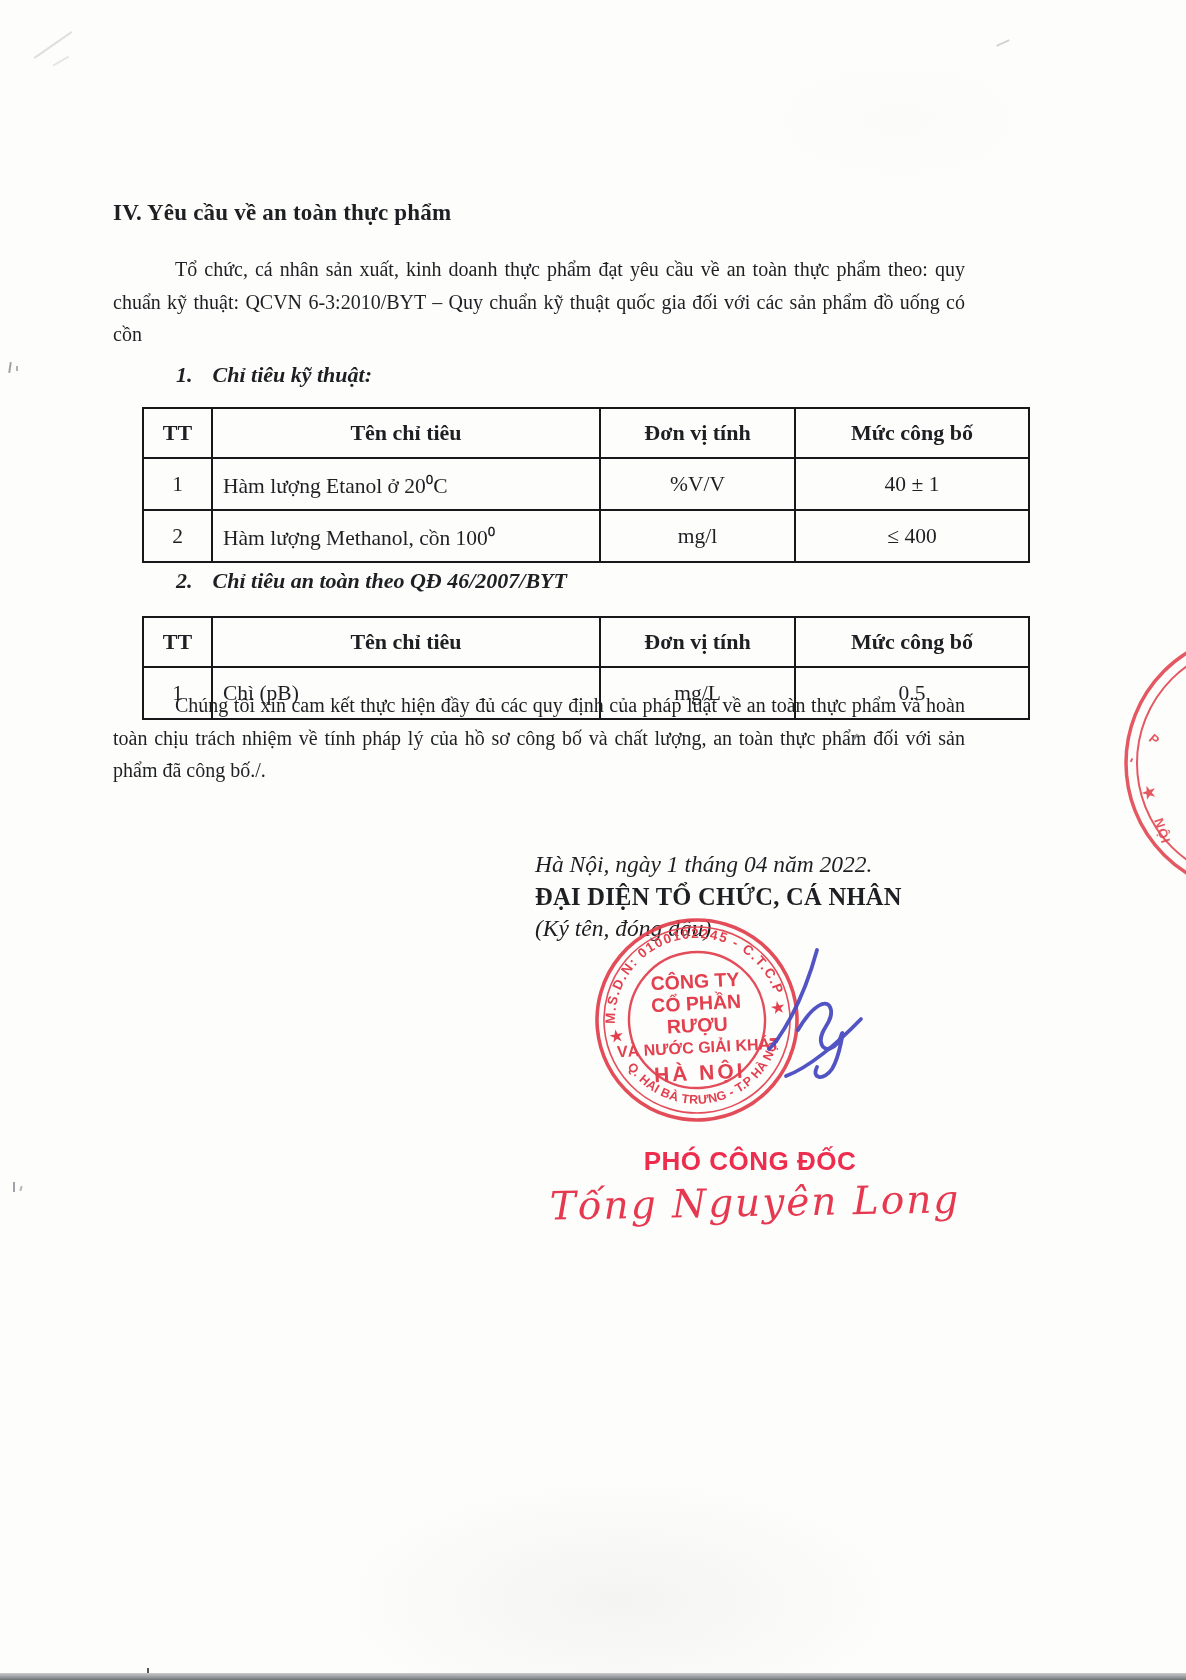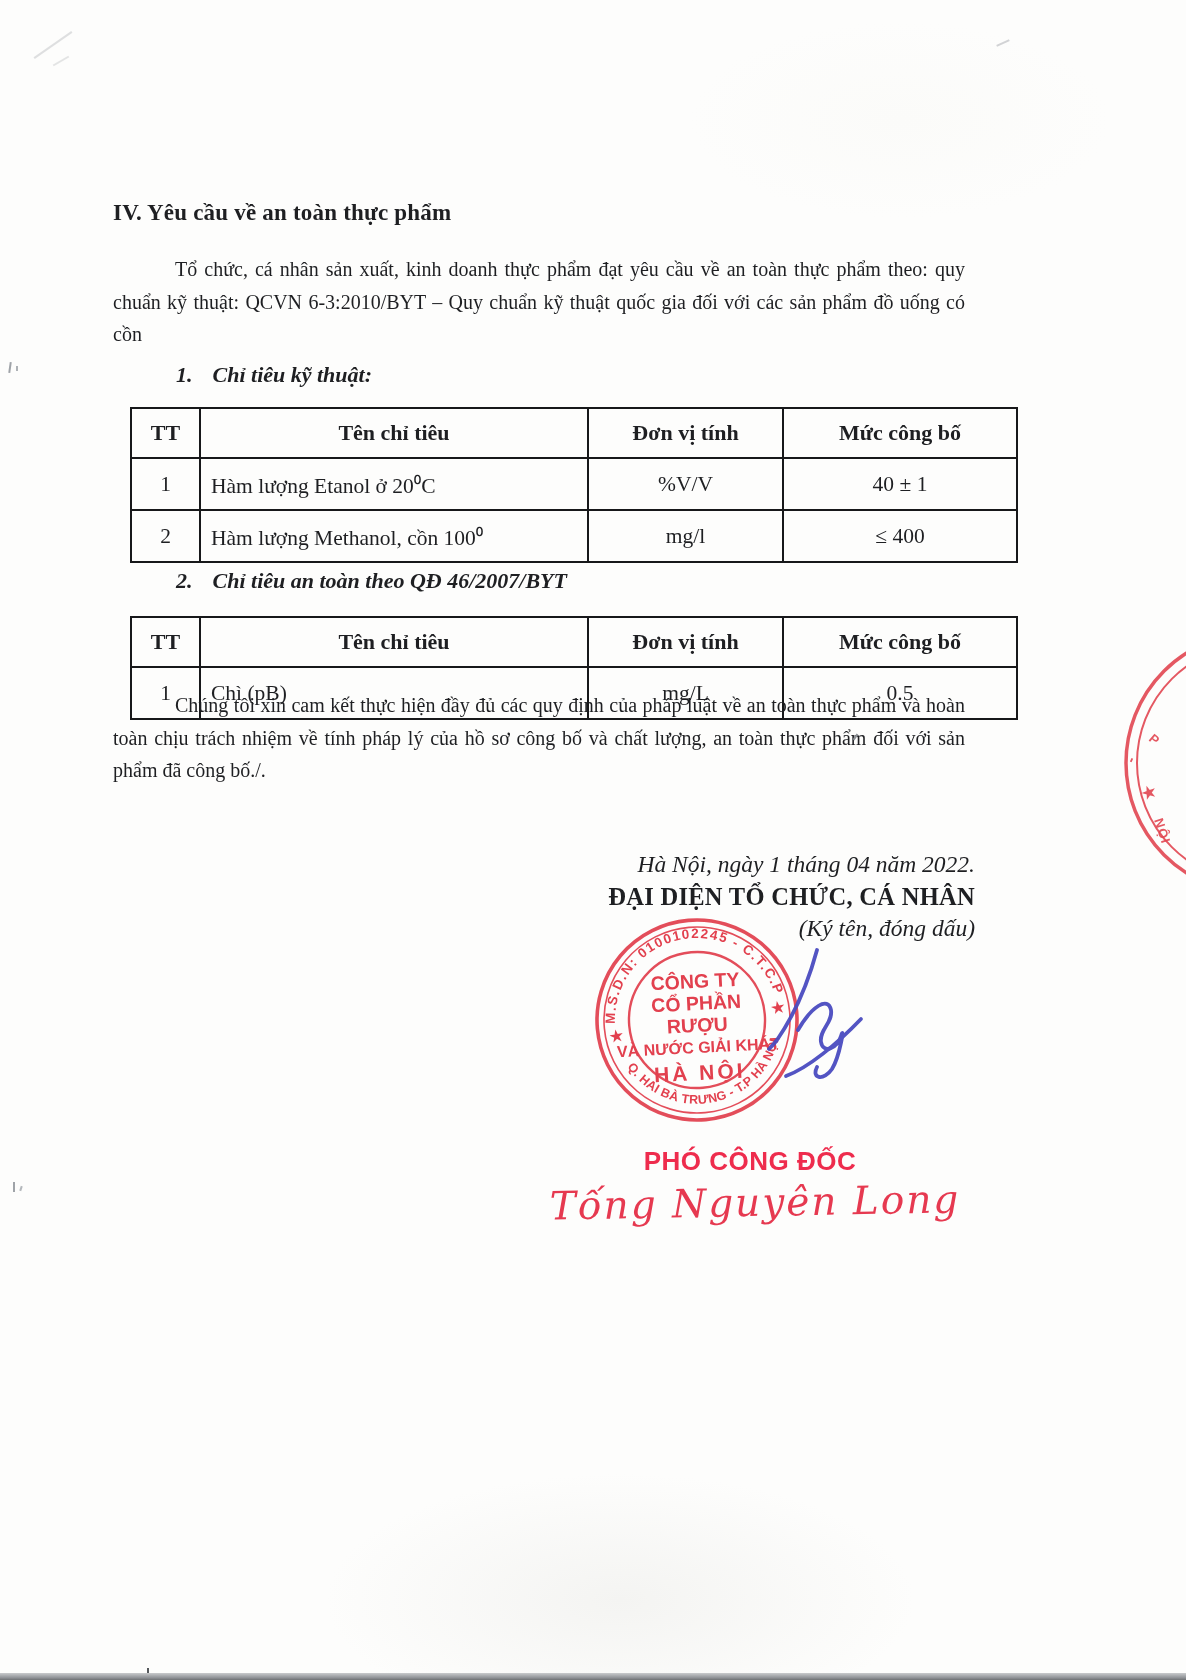--- a/index.html
+++ b/index.html
@@ -14,28 +14,28 @@
   }
   .abs{position:absolute;}
   .doc-heading{left:113px;top:200px;font-size:23px;font-weight:bold;letter-spacing:.2px;}
   .para{left:113px;width:852px;font-size:20px;line-height:32.5px;text-align:justify;text-indent:62px;}
   .para1{top:253px;}
   .para2{top:689px;}
   .subheading{font-size:22px;font-weight:bold;font-style:italic;left:176px;}
   .sub1{top:362px;}
   .sub2{top:568px;}
   .subheading .sub-title{margin-left:20px;}
-  table.doc-table{border-collapse:collapse;table-layout:fixed;left:130px;width:886px;border-radius:32px;}
+  table.doc-table{border-collapse:collapse;table-layout:fixed;left:142px;width:886px;border-radius:32px;}
   .doc-table th,.doc-table td{border:2px solid #17181a;overflow:hidden;}
   .doc-table th{font-size:22px;font-weight:bold;text-align:center;height:46px;}
   .doc-table td{font-size:21.5px;text-align:center;height:48px;}
   .doc-table td.cell-name{text-align:left;padding-left:10px;}
   .t1{top:407px;}
   .t2{top:616px;}
-  .sig-center{left:535px;width:440px;text-align:right;}
+  .sig-center{left:535px;width:440px;text-align:left;}
   .date-line{top:851px;font-style:italic;font-size:23.5px;}
   .rep-heading{top:883px;font-weight:bold;font-size:24.5px;letter-spacing:.3px;}
   .sign-instr{top:915px;font-style:italic;font-size:23.5px;}
   .pos-title{left:560px;width:380px;top:1146px;text-align:center;
     font-family:"Liberation Sans", sans-serif;font-weight:bold;font-size:26px;
     letter-spacing:.5px;color:#ee2c4d;}
   .script-name{left:545px;width:420px;top:1180px;text-align:center;
     font-family:"DejaVu Serif", serif;font-style:italic;font-size:39px;
     letter-spacing:2px;color:#e63950;transform:rotate(-1deg);}
   .scan-bar{left:0;right:0;bottom:0;height:7px;

